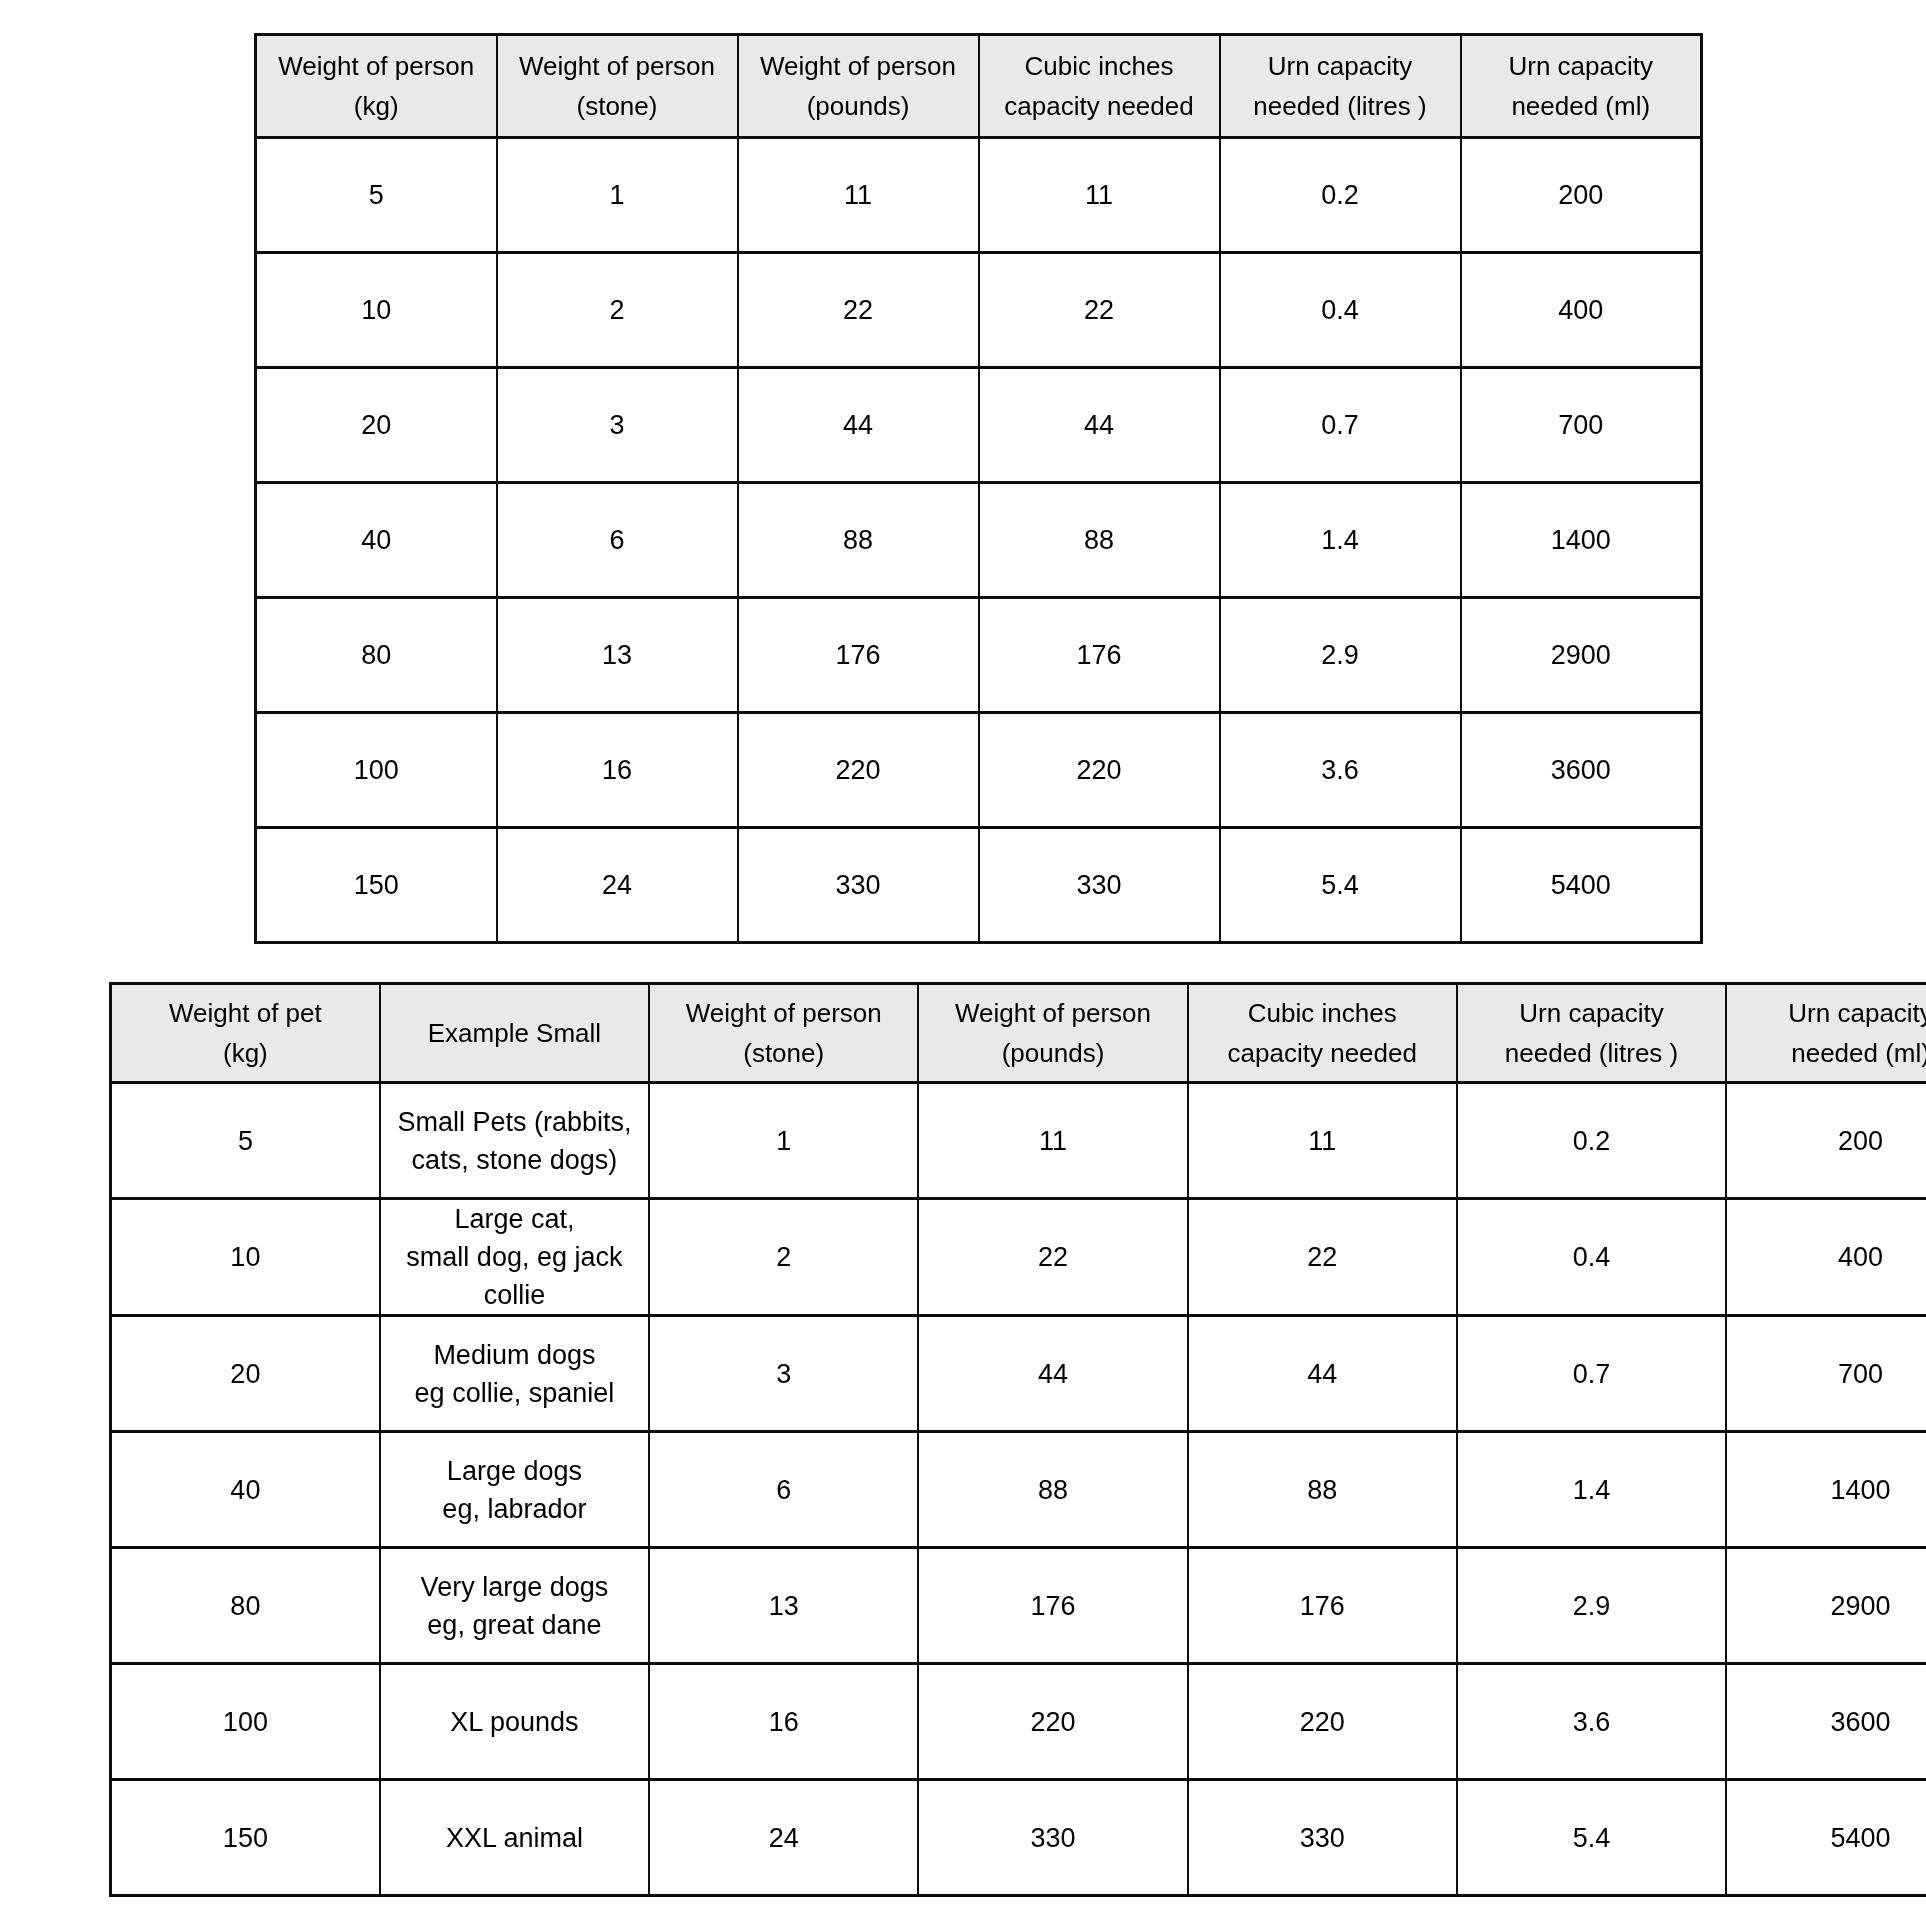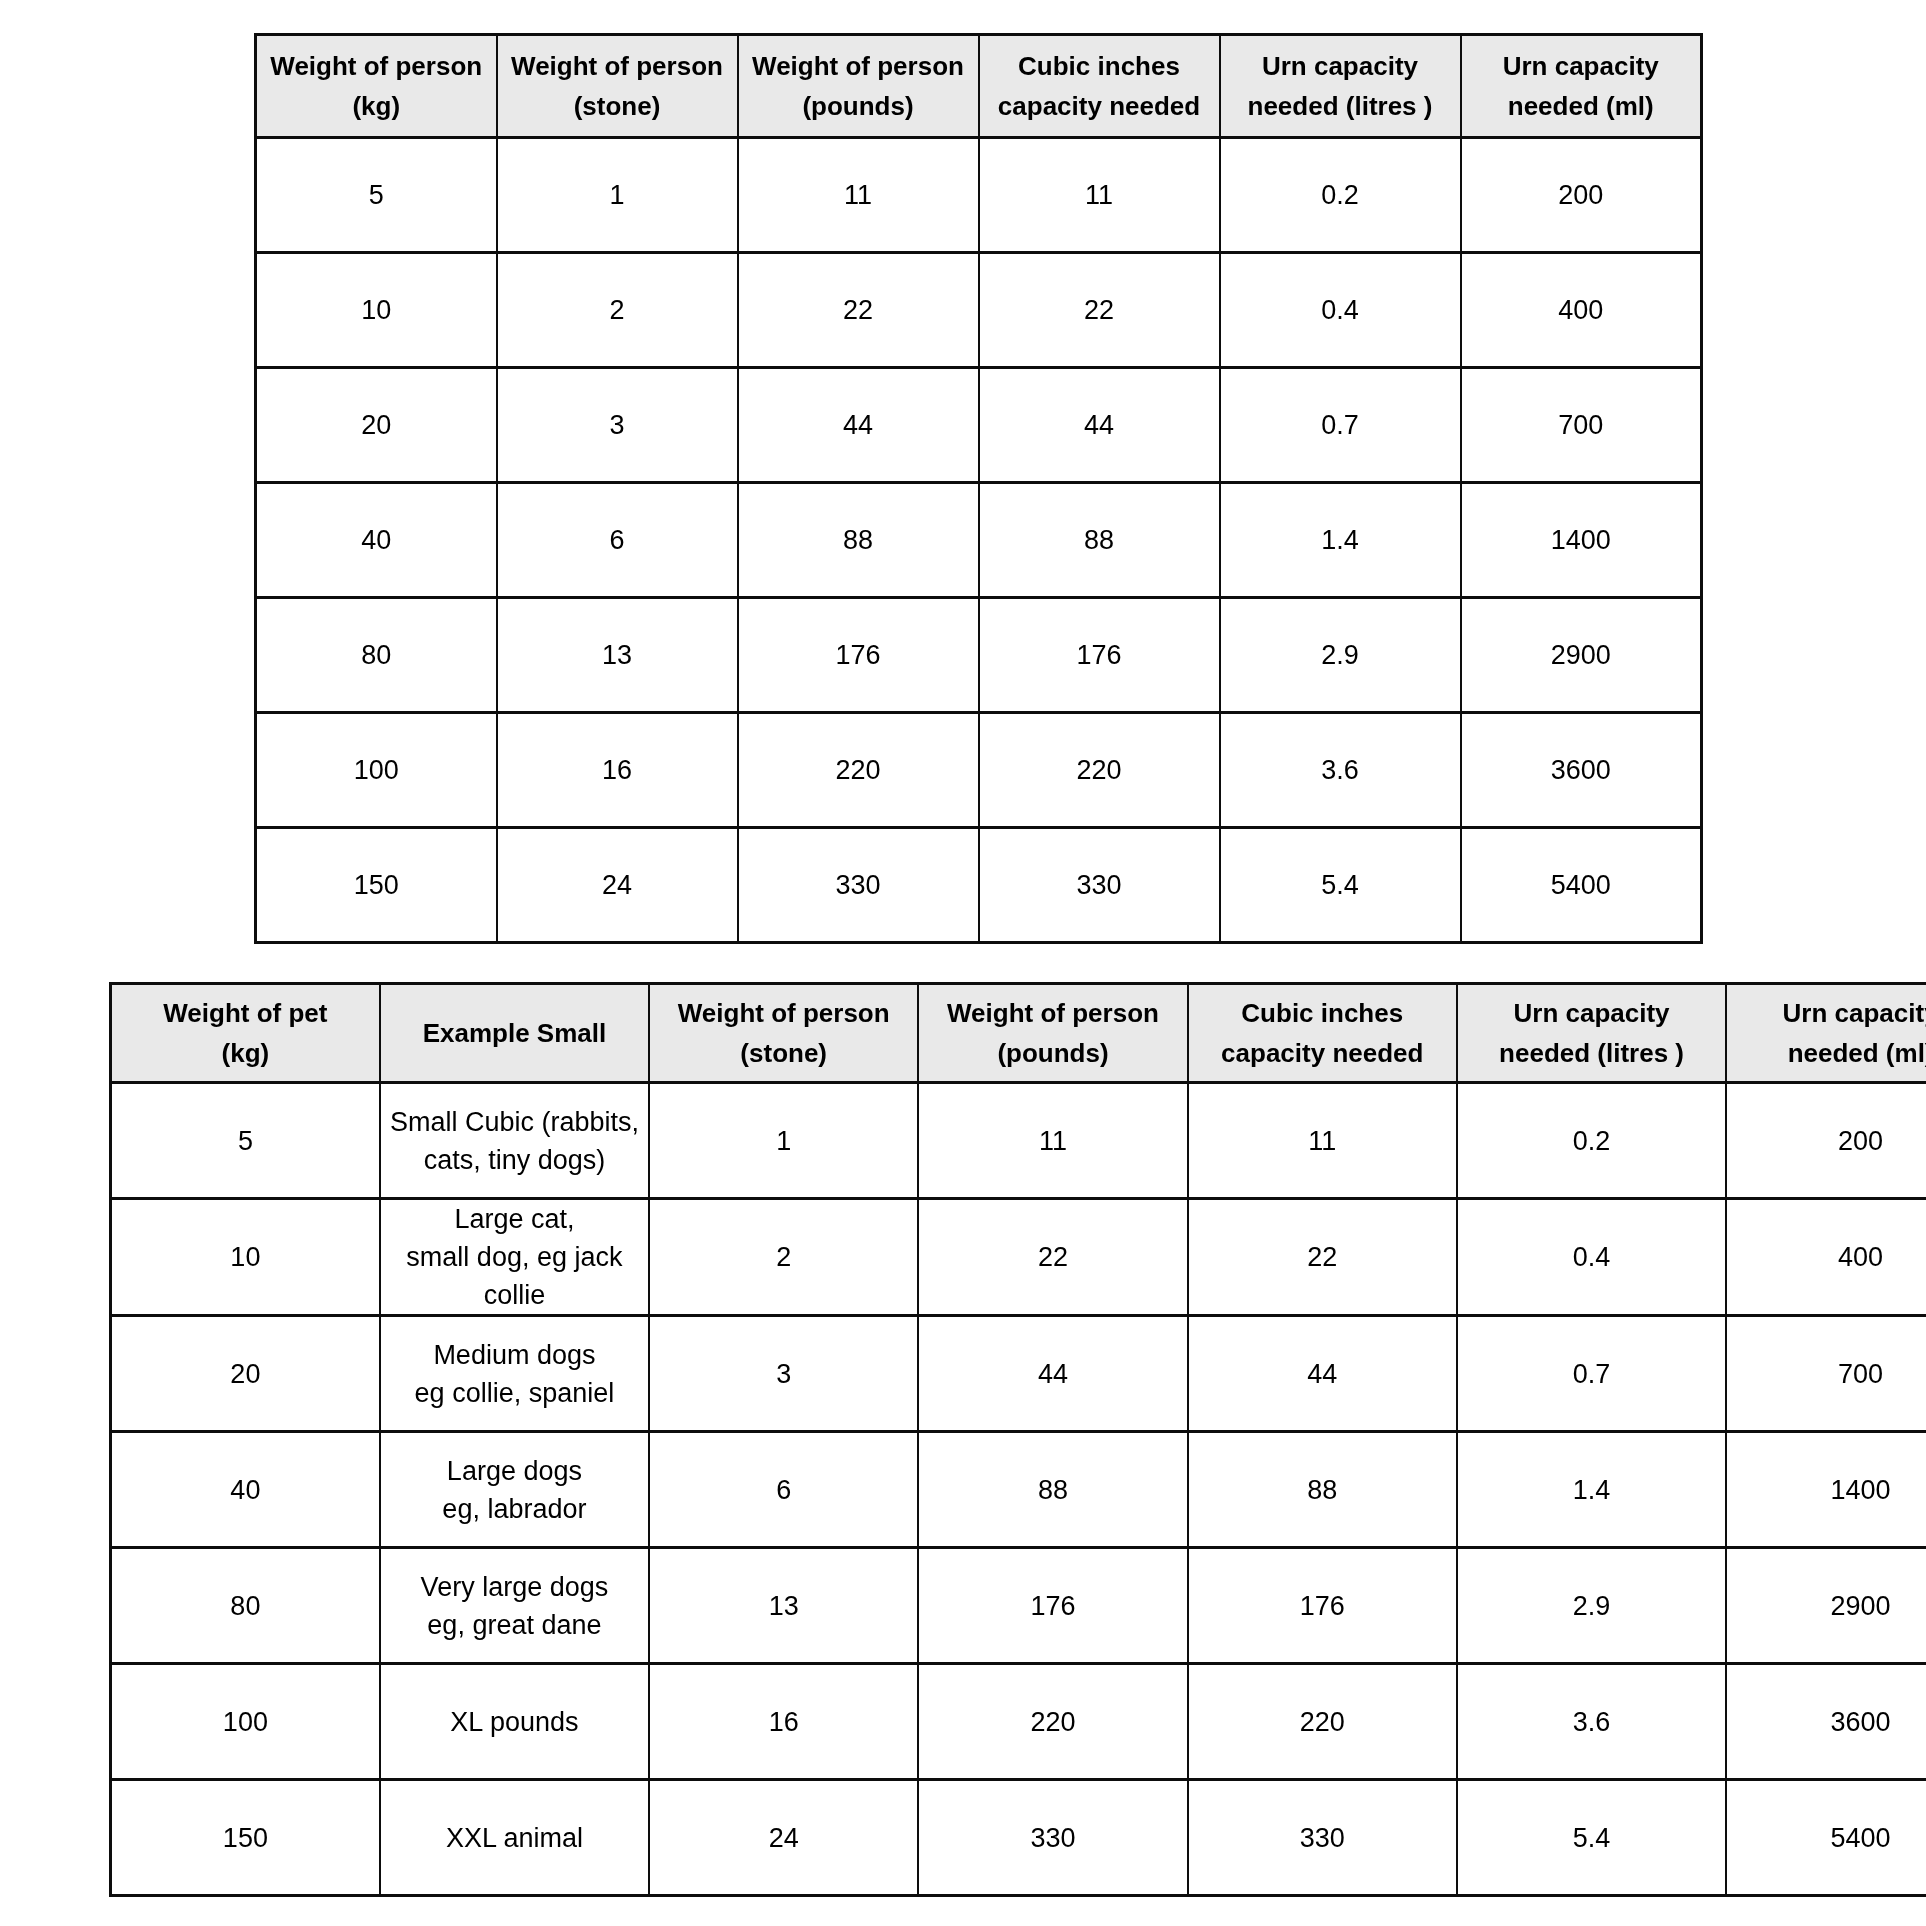--- a/index.html
+++ b/index.html
@@ -29,21 +29,21 @@
     border-top: 3px solid #0d0d0d;
     border-bottom: 3px solid #0d0d0d;
     text-align: center;
     vertical-align: middle;
     white-space: pre-line;
     padding: 0 6px;
     overflow: hidden;
   }
   table.data-table th {
     background: #e9e9e9;
-    font-weight: bold;
+    font-weight: normal;
     font-size: 26px;
     line-height: 40px;
   }
   table.data-table td {
     background: #ffffff;
     font-weight: normal;
     font-size: 27px;
     line-height: 38px;
   }
   
@@ -159,21 +159,21 @@
 capacity needed</th>
         <th>Urn capacity
 needed (litres )</th>
         <th>Urn capacity
 needed (ml)</th>
       </tr>
     </thead>
     <tbody>
       <tr>
         <td>5</td>
-        <td>Small Cubic (rabbits, cats, tiny dogs)</td>
+        <td>Small Pets (rabbits, cats, stone dogs)</td>
         <td>1</td>
         <td>11</td>
         <td>11</td>
         <td>0.2</td>
         <td>200</td>
       </tr>
       <tr>
         <td>10</td>
         <td>Large cat,
 small dog, eg jack collie</td>

